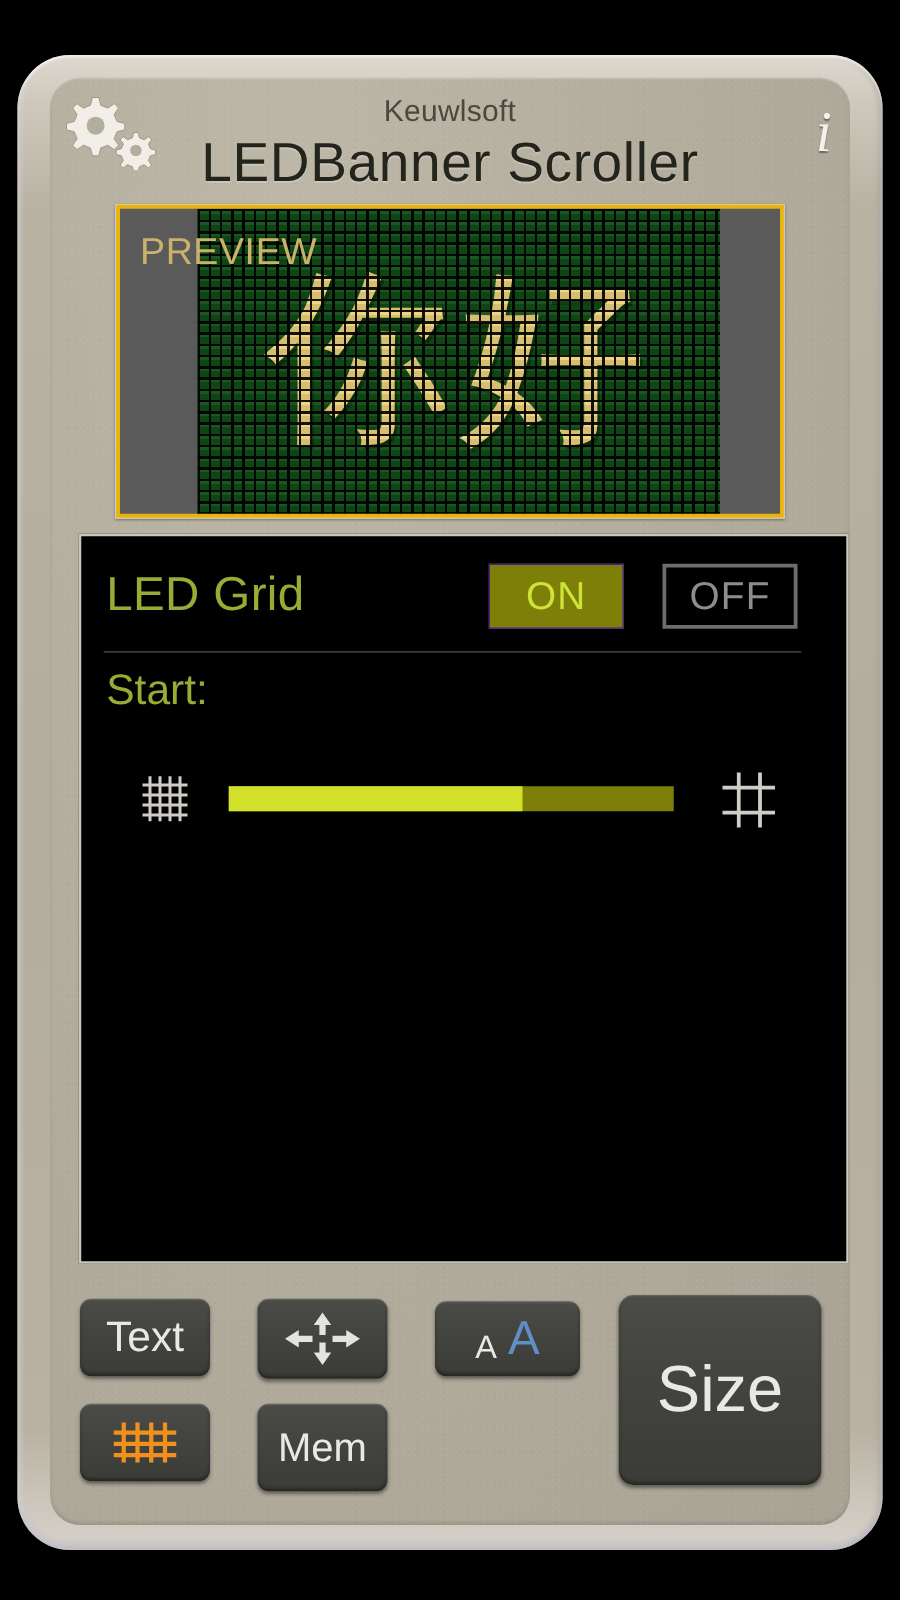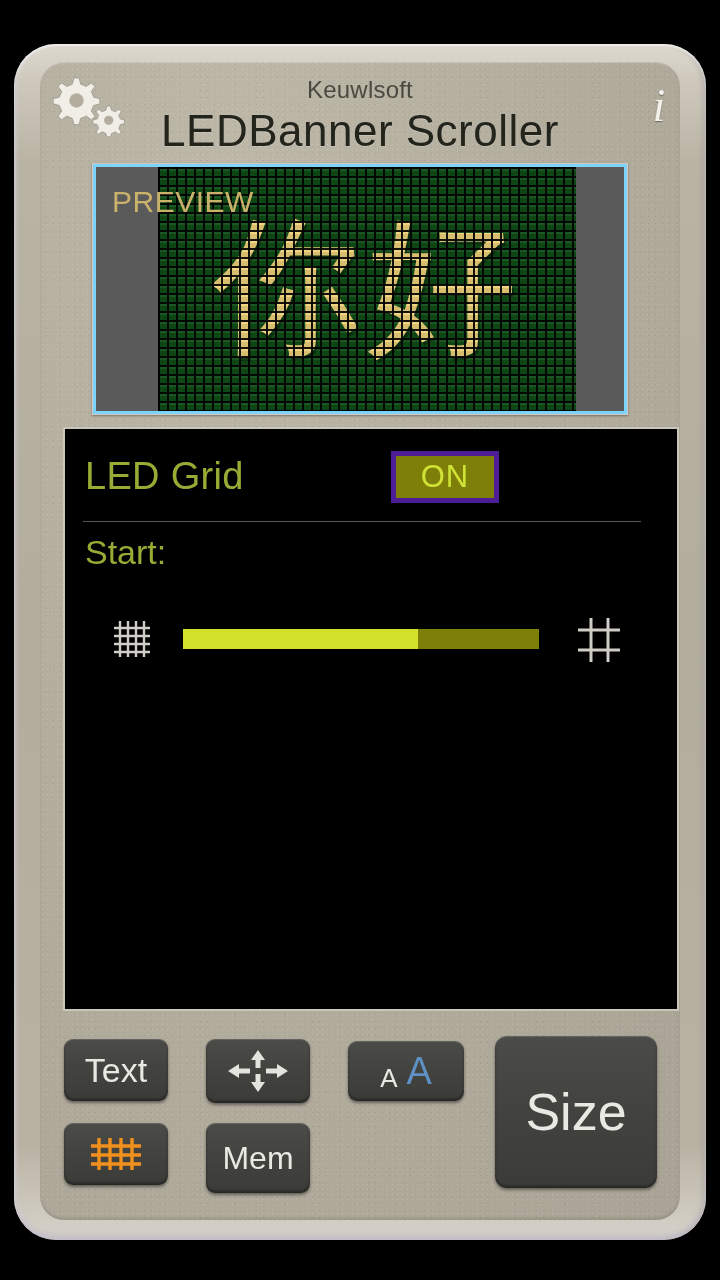--- a/index.html
+++ b/index.html
@@ -116,21 +116,21 @@
   }
   .app-title .t1 { }
 
   
   .preview-frame {
     position: absolute;
     left: 92px;
     top: 163px;
     width: 536px;
     height: 252px;
-    background: #7dd3fc;
+    background: #eab308;
     padding: 4px;
     box-sizing: border-box;
     box-shadow:
       inset 0 0 0 1px #cfcabf,
       0 1px 2px rgba(0,0,0,.35);
     z-index: 4;
   }
   .preview-stage {
     position: relative;
     width: 100%;
@@ -226,21 +226,21 @@
     display: flex;
     align-items: center;
     justify-content: center;
     font-size: 31px;
     letter-spacing: 1px;
   }
   .seg-on {
     left: 326px;
     width: 108px;
     background: #7d7f09;
-    border: 5px solid #4c1d95;
+    border: 1px solid #4c1d95;
     color: #cfe236;
   }
   .seg-off {
     left: 465px;
     width: 108px;
     background: #000;
     border: 3px solid #6d6d6d;
     color: #8d8d8d;
   }
 
@@ -372,20 +372,21 @@
       </div>
       <div class="preview-label">PREVIEW</div>
     </div>
   </div>
 
   <div class="panel">
 
     <div class="row-grid">
       <div class="row-title">LED Grid</div>
       <div class="seg seg-on">ON</div>
+      <div class="seg seg-off">OFF</div>
     </div>
 
     <div class="divider"></div>
 
     <div class="sub-label">Start:</div>
 
     <div class="slider-row">
       <div class="grid-icon-small">
         <svg viewBox="0 0 42 44" width="42" height="44" aria-hidden="true">
           <g stroke="#cfcdc6" stroke-width="2.4" fill="none">

